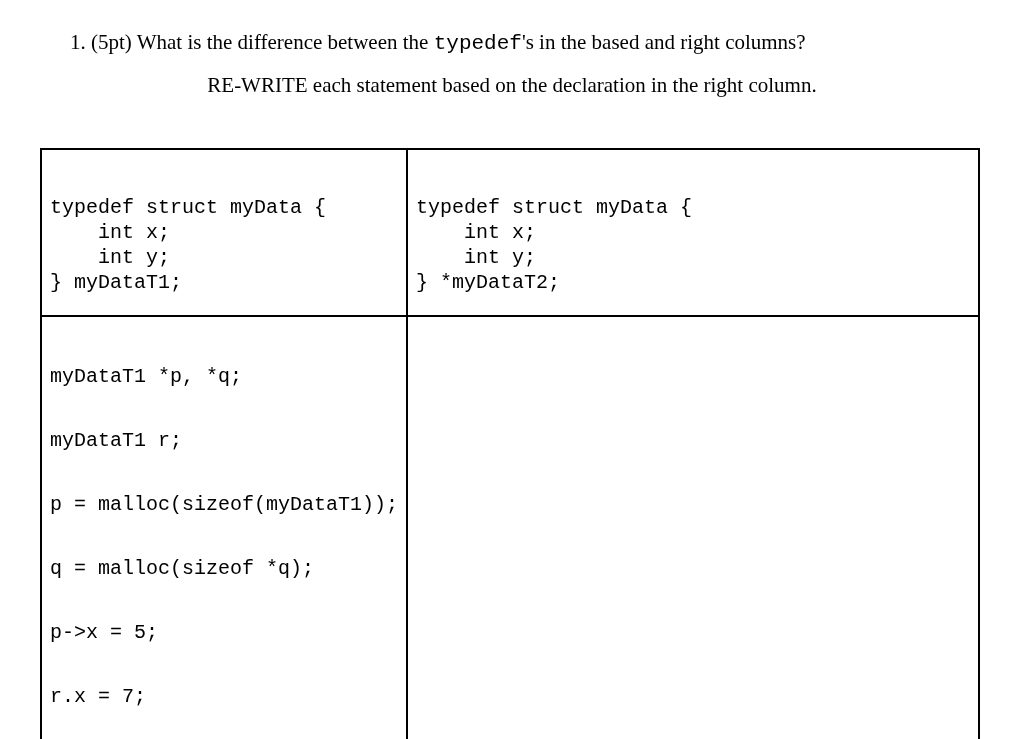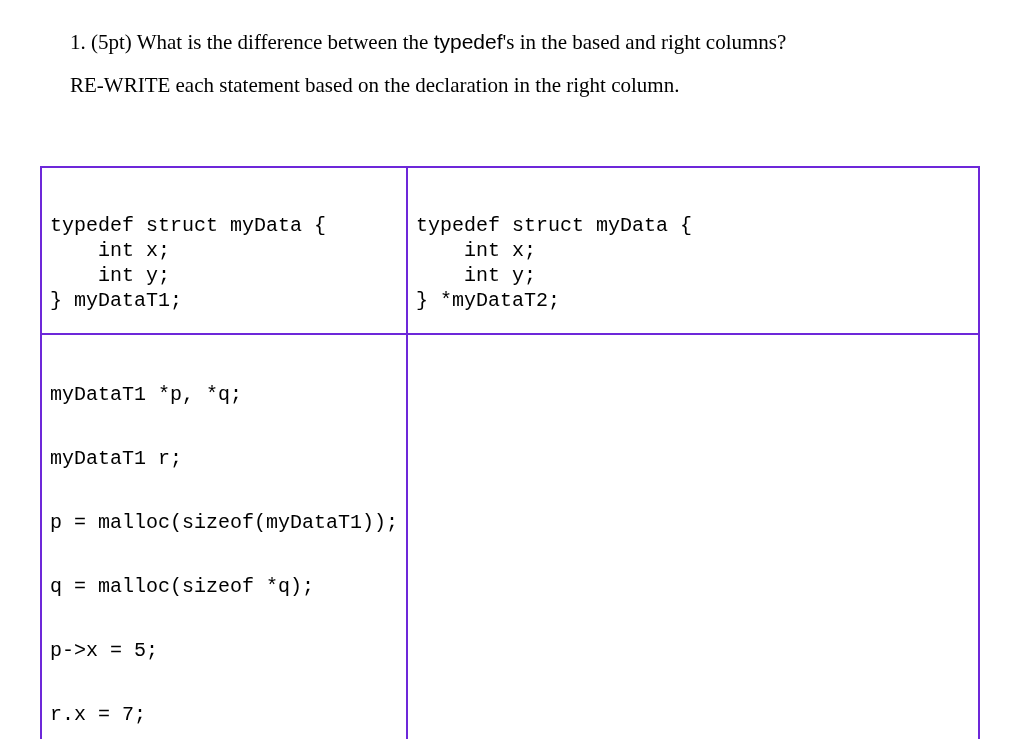--- a/index.html
+++ b/index.html
@@ -12,33 +12,34 @@
     color: #000;
   }
   .page {
     padding: 30px 70px 0 70px;
   }
   .question-line {
     font-size: 21px;
     margin-bottom: 18px;
   }
   .inline-code {
-    font-family: Liberation Sans, sans-serif;
+    font-family: Liberation Mono, monospace;
   }
   .instruction {
     font-size: 21px;
-    margin-bottom: 68px;
+    margin-bottom: 50px;
+    text-align: center;
   }
   table.grid {
     border-collapse: collapse;
     width: 940px;
     margin-left: -30px;
   }
   table.grid td {
-    border: 2px solid #6d28d9;
+    border: 2px solid #000000;
     vertical-align: top;
     padding: 0;
   }
   .cell-inner {
     font-family: "Courier New", Courier, monospace;
     font-size: 20px;
     line-height: 1.25;
     white-space: pre;
     padding: 20px 8px 20px 8px;
   }

